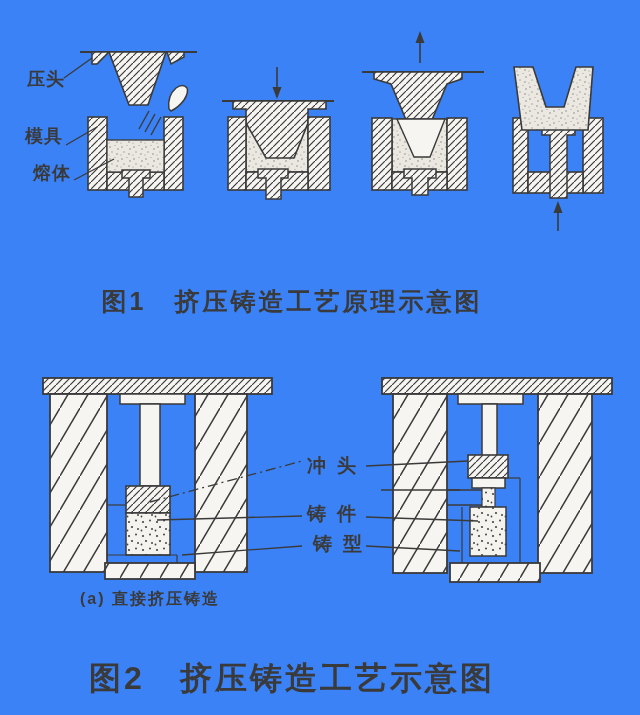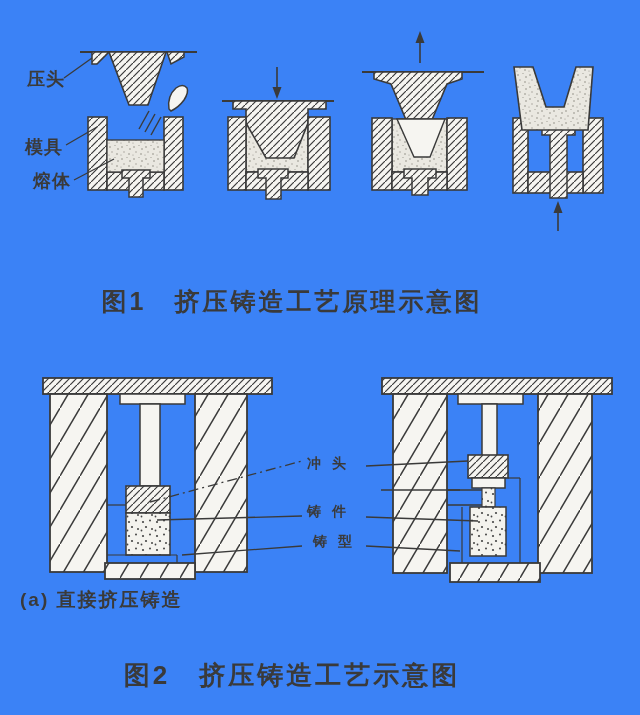--- a/index.html
+++ b/index.html
@@ -15,22 +15,22 @@
   }
   #diagram-svg{position:absolute;left:0;top:0;}
   .lbl{
     position:absolute;
     color:#3a3a3a;
     font-weight:bold;
     white-space:nowrap;
     line-height:1.1;
   }
   .lbl-fig1{font-size:18px;letter-spacing:1px;}
-  .lbl-fig2{font-size:14px;letter-spacing:11px;}
-  .lbl-sub{font-size:19px;letter-spacing:2px;}
+  .lbl-fig2{font-size:19px;letter-spacing:11px;}
+  .lbl-sub{font-size:16px;letter-spacing:2px;text-align:center;}
   .lbl-caption{font-size:25px;letter-spacing:3px;text-align:center;width:584px;left:0;}
 </style>
 </head>
 <body>
 
 <div id="stage">
 
   <svg id="diagram-svg" width="640" height="715" viewBox="0 0 640 715" stroke-linejoin="miter" stroke-linecap="butt">
     <defs>
 
@@ -169,25 +169,25 @@
       <line x1="366" y1="466" x2="468" y2="461"></line>
       <line x1="381" y1="490" x2="460" y2="490"></line>
       <line x1="157" y1="520" x2="302" y2="516"></line>
       <line x1="366" y1="517" x2="478" y2="521"></line>
       <line x1="182" y1="555" x2="302" y2="546"></line>
       <line x1="366" y1="546" x2="460" y2="551"></line>
     </g>
   </svg>
 
   <div class="lbl lbl-fig1" style="left:27px;top:70px;">压头</div>
-  <div class="lbl lbl-fig1" style="left:25px;top:138px;">模具</div>
-  <div class="lbl lbl-fig1" style="left:33px;top:172px;">熔体</div>
+  <div class="lbl lbl-fig1" style="left:25px;top:127px;">模具</div>
+  <div class="lbl lbl-fig1" style="left:33px;top:164px;">熔体</div>
 
   <div class="lbl lbl-caption" style="top:288px;">图1　挤压铸造工艺原理示意图</div>
 
   <div class="lbl lbl-fig2" style="left:307px;top:456px;">冲头</div>
   <div class="lbl lbl-fig2" style="left:307px;top:504px;text-align:right;">铸件</div>
   <div class="lbl lbl-fig2" style="left:313px;top:534px;">铸型</div>
 
   <div class="lbl lbl-sub" style="left:20px;top:590px;width:260px;">(a) 直接挤压铸造</div>
 
-  <div class="lbl lbl-caption" style="top:661px;font-size:26px;">图2　挤压铸造工艺示意图</div>
+  <div class="lbl lbl-caption" style="top:661px;font-size:32px;">图2　挤压铸造工艺示意图</div>
 </div>
 
 </body></html>

